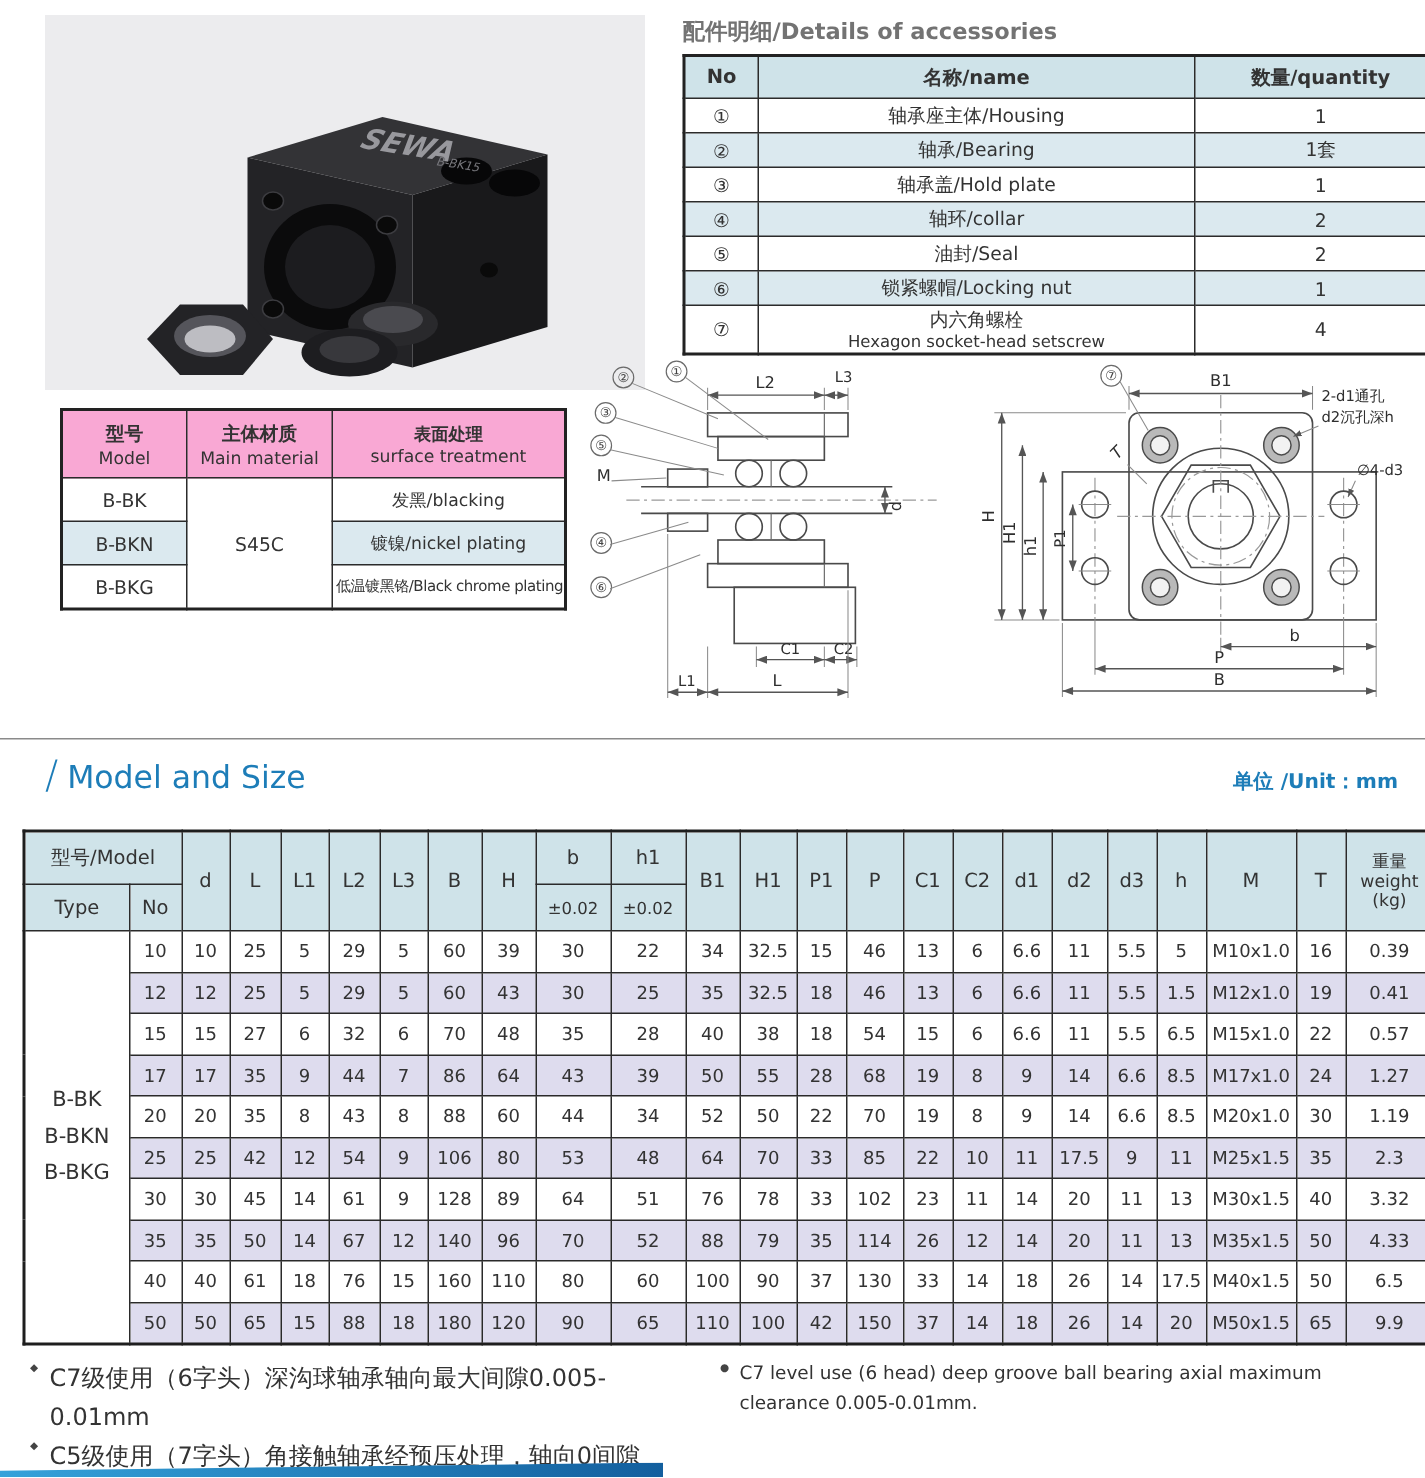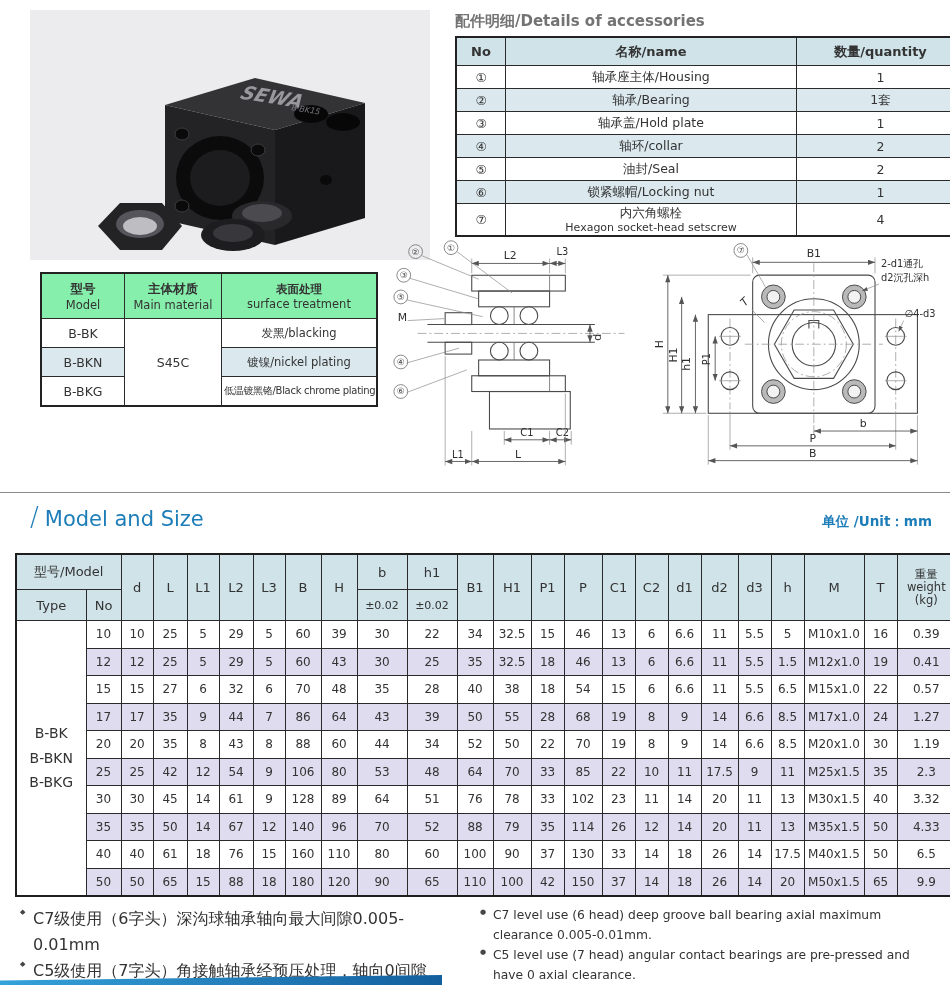--- a/index.html
+++ b/index.html
@@ -19,21 +19,21 @@
   .acc-table .c-no{text-align:center;width:44px;padding:1px 2px}
   .acc-table .c-name{text-align:center;width:278px}
   .acc-table .c-qty{text-align:center;width:155px}
   .acc-table tr.alt-blue td{background:#dbe9ef}
   .acc-table .sub{font-size:11px;line-height:1.05}
 
   
   .mat{position:absolute;left:40px;top:272px;width:322px}
   .mat-table{width:100%;font-size:12.5px;table-layout:fixed;border:2px solid #222}
   .mat-table th,.mat-table td{border:1px solid #2b2b2b;text-align:center;padding:1px 2px}
-  .mat-table th{background:#86efac;height:42px;font-weight:600}
+  .mat-table th{background:#f9a8d4;height:42px;font-weight:600}
   .mat-table th .en{font-size:11.5px;font-weight:500}
   .mat-table td{height:26px}
   .mat-table tr.alt-blue td{background:#dbe9ef}
   .mat-table .c-model{width:78px}
   .mat-table .c-material{width:92px}
   .mat-table .c-surface{width:150px;white-space:nowrap;font-size:11.5px;overflow:hidden}
   .mat-table tbody tr:last-child .c-surface{font-size:10px;letter-spacing:-.3px}
 
   
   .drawings{position:absolute;left:388px;top:236px;width:562px;height:248px;display:flex}
@@ -736,18 +736,17 @@
 
   <div class="foot foot-cn">
     <ul>
         <li>C7级使用（6字头）深沟球轴承轴向最大间隙0.005-0.01mm</li>
         <li>C5级使用（7字头）角接触轴承经预压处理，轴向0间隙</li>
       </ul>
   </div>
   <div class="foot foot-en">
     <ul>
         <li>C7 level use (6 head) deep groove ball bearing axial maximum clearance 0.005-0.01mm.</li>
-        <li>C5 level use (7 head) angular contact bearings are pre-pressed and have 0 axial clearance.</li>
       </ul>
   </div>
 
   <div class="footer-wave"></div>
 </div>
 
 </body></html>

